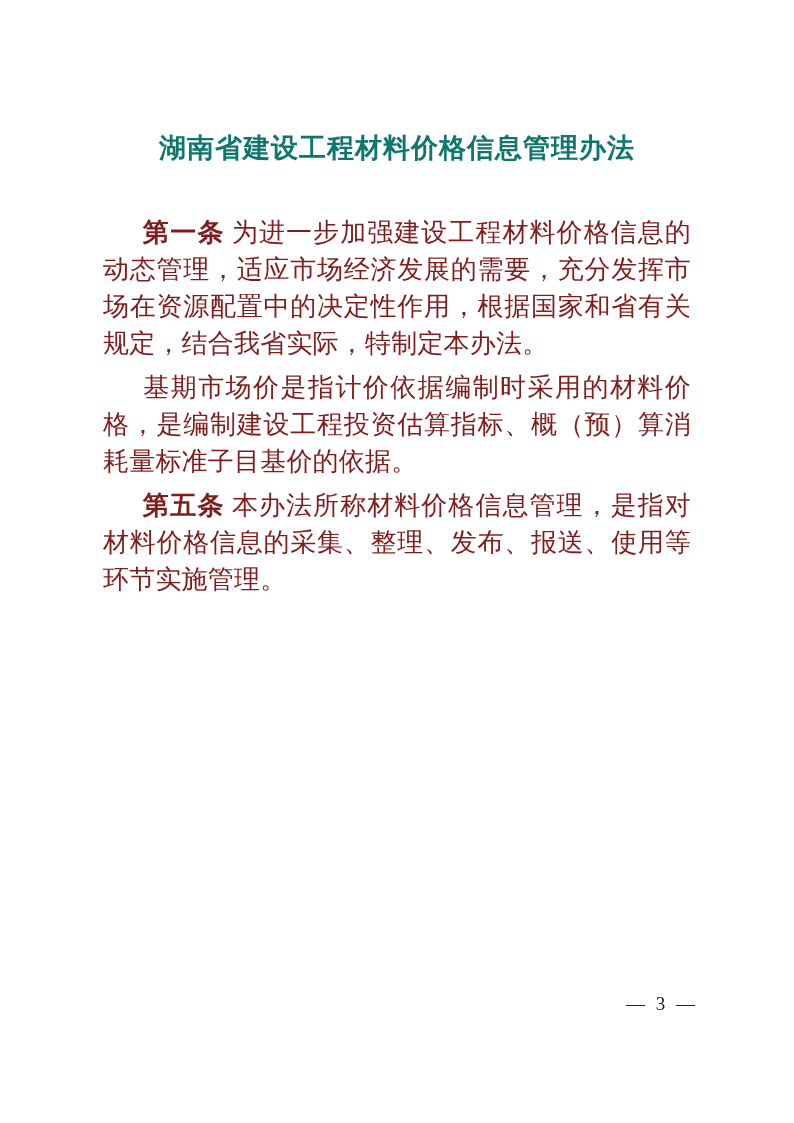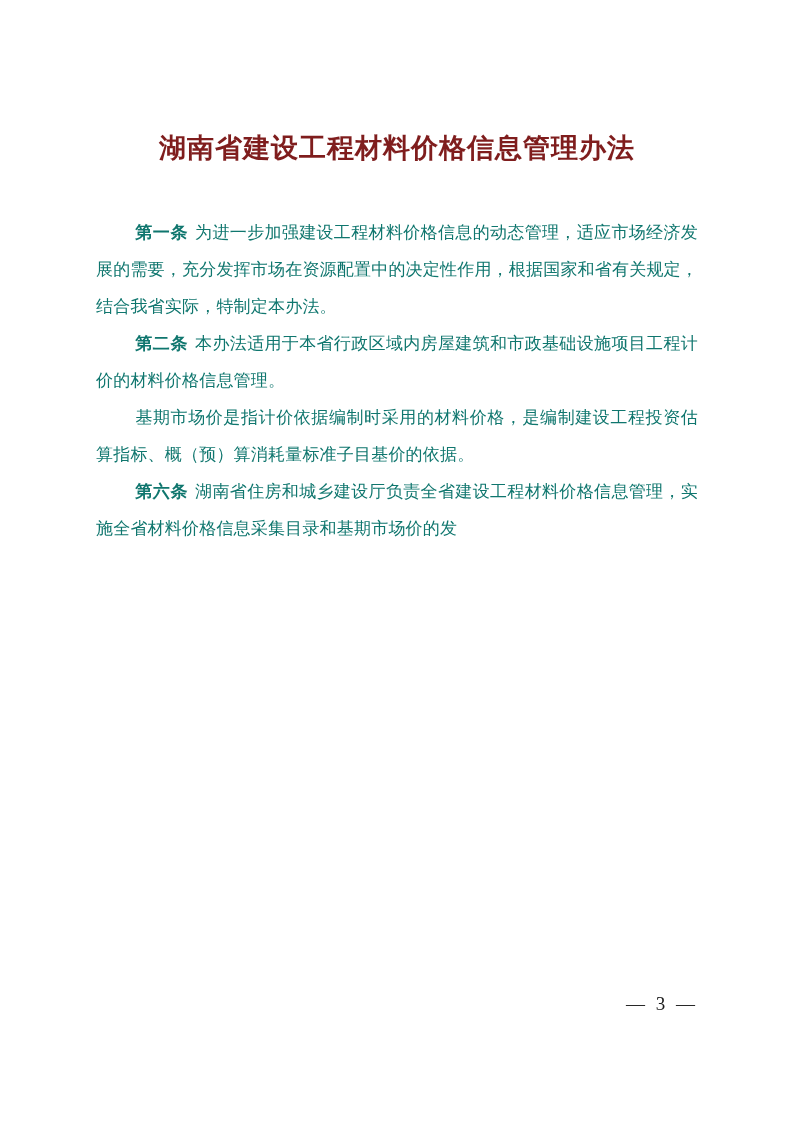--- a/index.html
+++ b/index.html
@@ -21,31 +21,31 @@
     box-sizing: border-box;
     padding: 130px 96px 40px 96px;
     position: relative;
   }
   .doc-title {
     text-align: center;
     font-family: "Liberation Sans", "DejaVu Sans", sans-serif;
     font-weight: bold;
     font-size: 27px;
     letter-spacing: 1px;
-    color: #7f1d1d;
+    color: #0f766e;
     margin: 0 0 46px 0;
     line-height: 1.4;
   }
   .para {
-    font-size: 17px;
+    font-size: 26px;
     line-height: 37px;
     text-align: justify;
     text-justify: inter-ideograph;
-    margin: 0;
-    color: #0f766e;
+    margin: 7px;
+    color: #7f1d1d;
     text-indent: 0;
     letter-spacing: 0.2px;
   }
   .para .indent {
     display: inline-block;
     width: 39px;
   }
   .art-label {
     font-family: "Liberation Sans", "DejaVu Sans", sans-serif;
     font-weight: bold;
@@ -66,27 +66,26 @@
 <body>
 
 <div class="page">
 
   <h1 class="doc-title">湖南省建设工程材料价格信息管理办法</h1>
 
   <div class="body-text">
 
     <p class="para"><span class="indent"></span><span class="art-label">第一条</span><span>为进一步加强建设工程材料价格信息的动态管理，适应市场经济发展的需要，充分发挥市场在资源配置中的决定性作用，根据国家和省有关规定，结合我省实际，特制定本办法。</span></p>
 
-    <p class="para"><span class="indent"></span><span class="art-label">第二条</span><span>本办法适用于本省行政区域内房屋建筑和市政基础设施项目工程计价的材料价格信息管理。</span></p>
 
 
     <p class="para"><span class="indent"></span><span>基期市场价是指计价依据编制时采用的材料价格，是编制建设工程投资估算指标、概（预）算消耗量标准子目基价的依据。</span></p>
 
 
 
+    <p class="para"><span class="indent"></span><span class="art-label">第五条</span><span>本办法所称材料价格信息管理，是指对材料价格信息的采集、整理、发布、报送、使用等环节实施管理。</span></p>
 
-    <p class="para"><span class="indent"></span><span class="art-label">第六条</span><span>湖南省住房和城乡建设厅负责全省建设工程材料价格信息管理，实施全省材料价格信息采集目录和基期市场价的发</span></p>
 
   </div>
 
   <div class="page-number">— 3 —</div>
 
 </div>
 
 </body></html>

